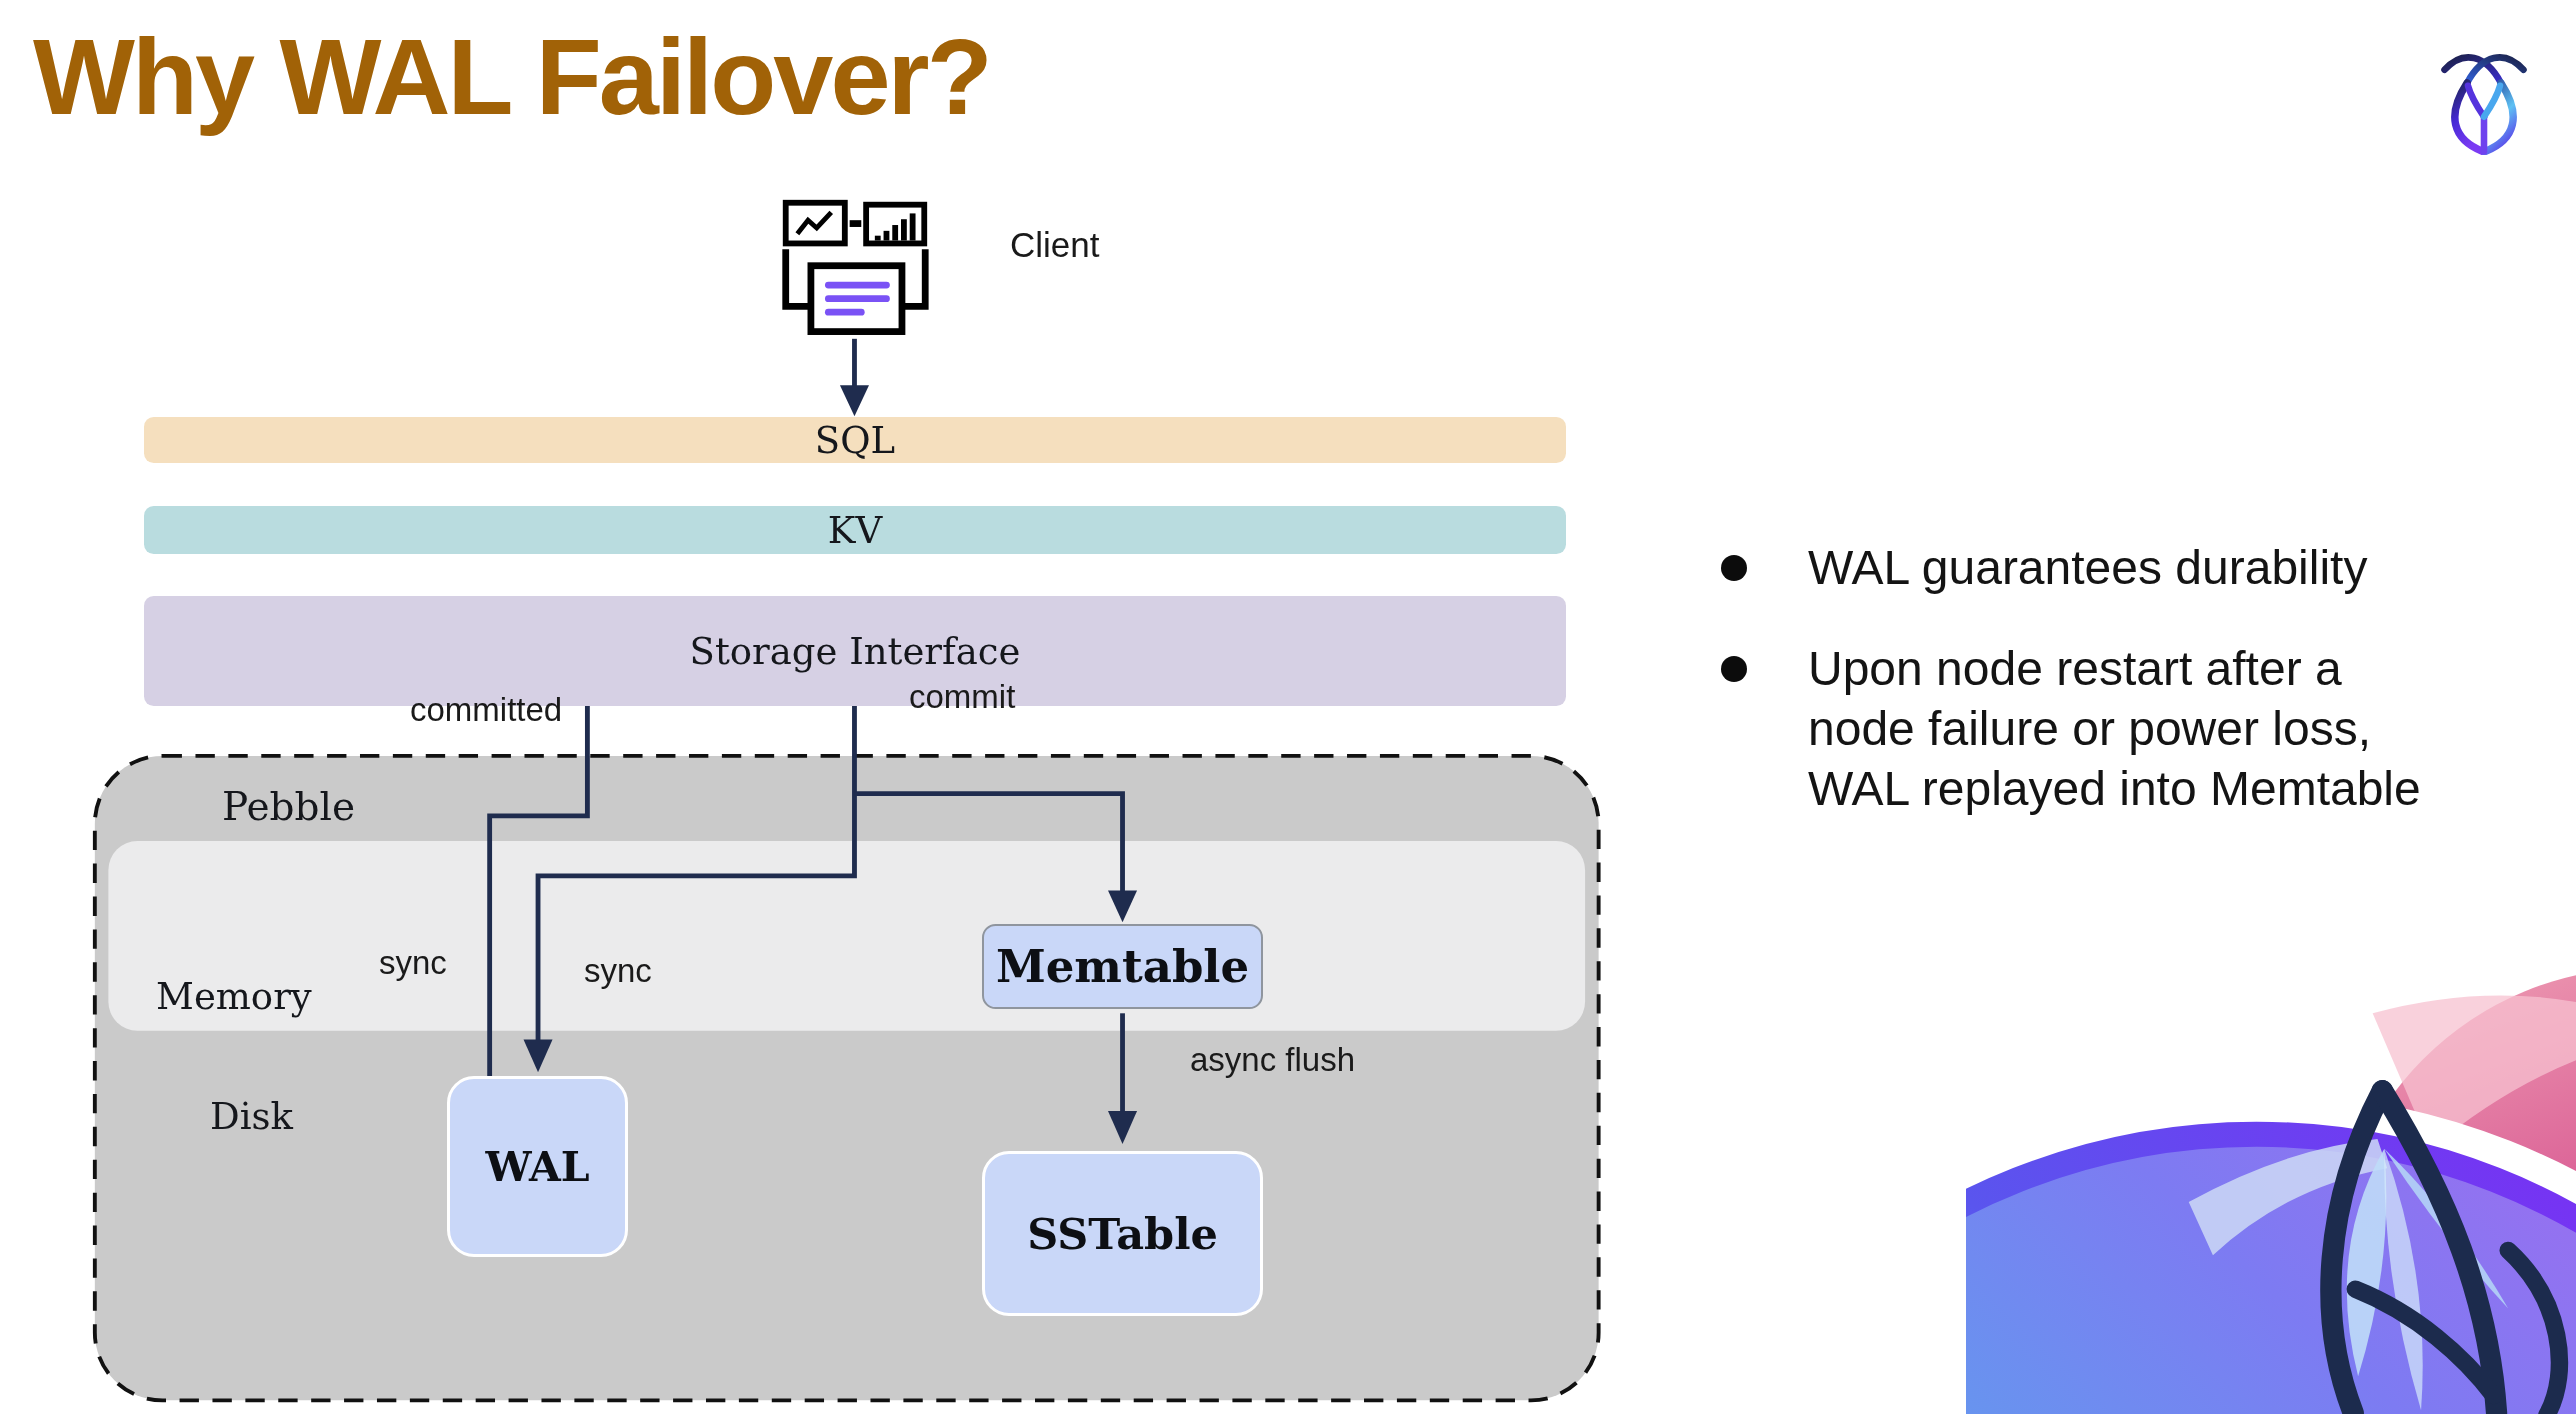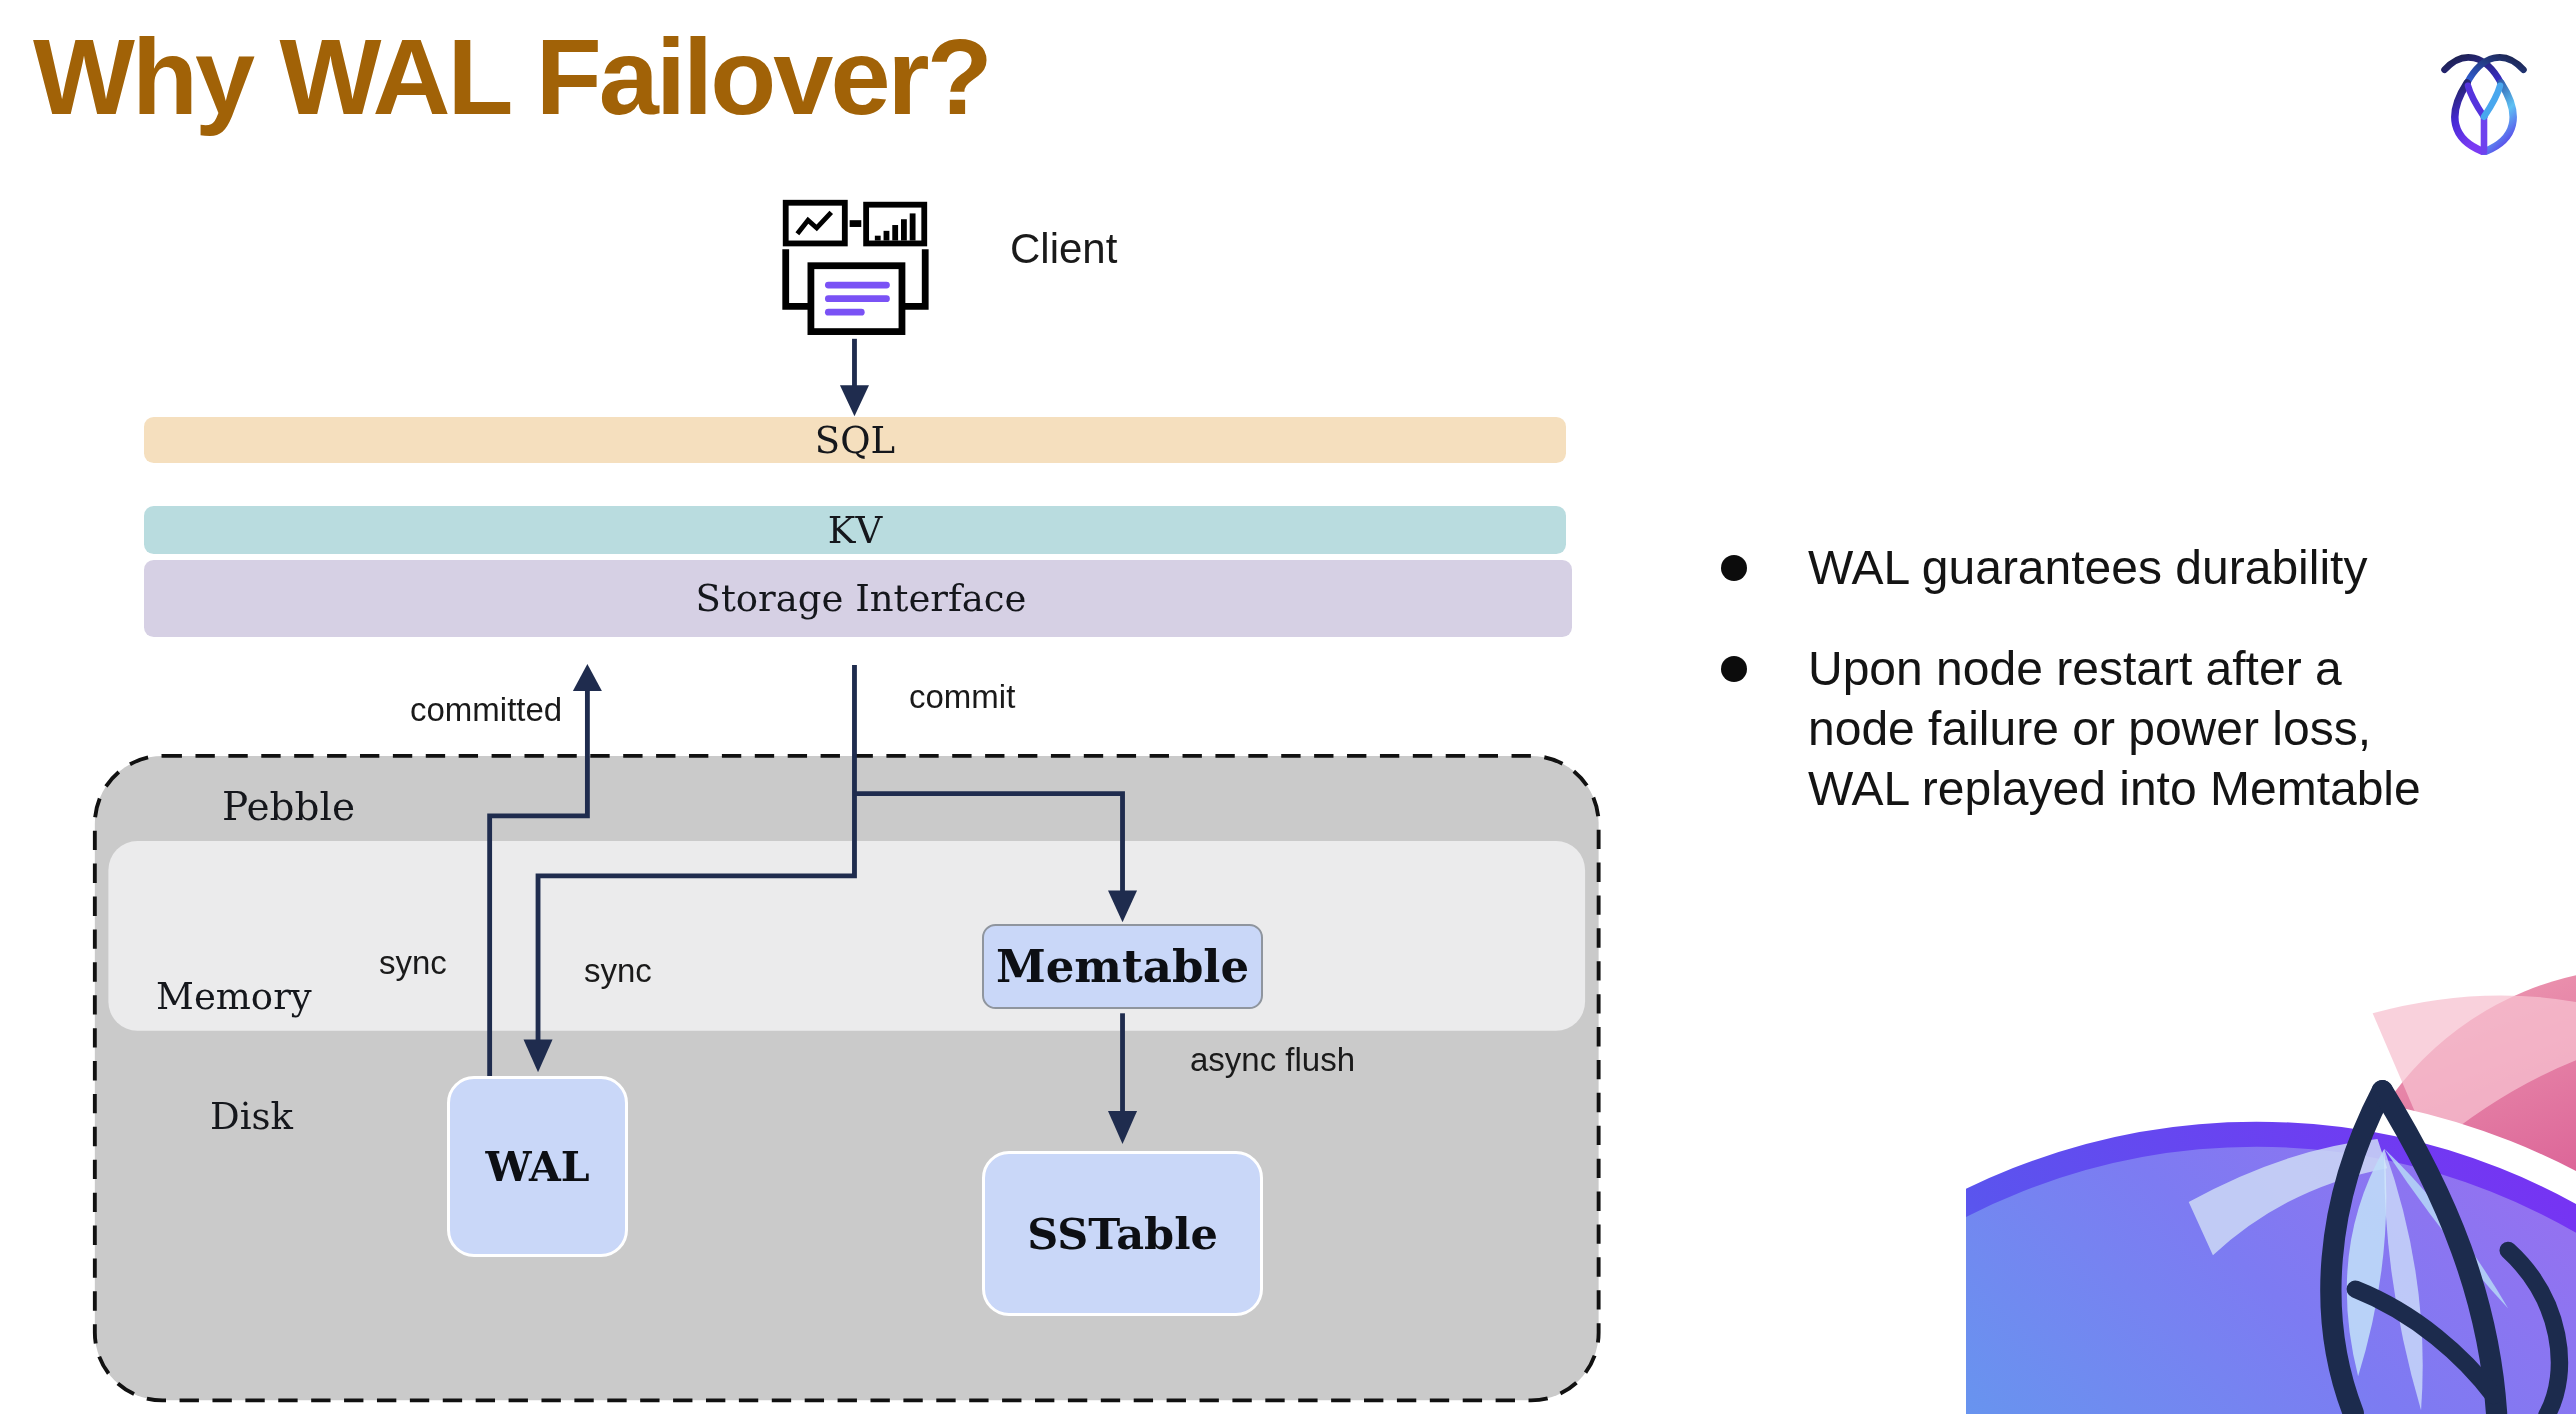--- a/index.html
+++ b/index.html
@@ -13,29 +13,29 @@
     left:33px;top:13.5px;font-size:108px;font-weight:800;letter-spacing:-2.9px;
     color:#a16207;font-family:"Liberation Sans",sans-serif;
   }
   
   .bar{
     left:144px;width:1422px;border-radius:9.7px;display:flex;align-items:center;justify-content:center;
     font-family:"DejaVu Serif","Liberation Serif",serif;font-size:37px;color:#15171c;z-index:2;
   }
   .bar.sql{top:417px;height:46px;background:#f5dfbe;}
   .bar.kv{top:506px;height:48px;background:#b9dcdf;}
-  .bar.storage{top:560px;height:77px;background:#d6d0e4;padding-left:6px;}
+  .bar.storage{top:596px;height:110px;background:#d6d0e4;}
   
   .serif-label{
     font-family:"DejaVu Serif","Liberation Serif",serif;color:#15171c;z-index:3;
   }
   .sans-label{
     font-family:"Liberation Sans",sans-serif;color:#1a1a1a;z-index:3;font-size:33px;
   }
-  .lbl-client{left:1010px;top:225px;font-size:42px;}
+  .lbl-client{left:1010px;top:225px;font-size:35px;}
   .lbl-pebble{left:222px;top:784px;font-size:39px;}
   .lbl-memory{left:156px;top:975px;font-size:37px;}
   .lbl-disk{left:210px;top:1095px;font-size:37px;}
   .lbl-committed{left:410px;top:691px;}
   .lbl-commit{left:909px;top:678px;}
   .lbl-sync-left{left:379px;top:944px;}
   .lbl-sync-right{left:584px;top:952px;}
   .lbl-async{left:1190px;top:1041px;}
   
   .node{

